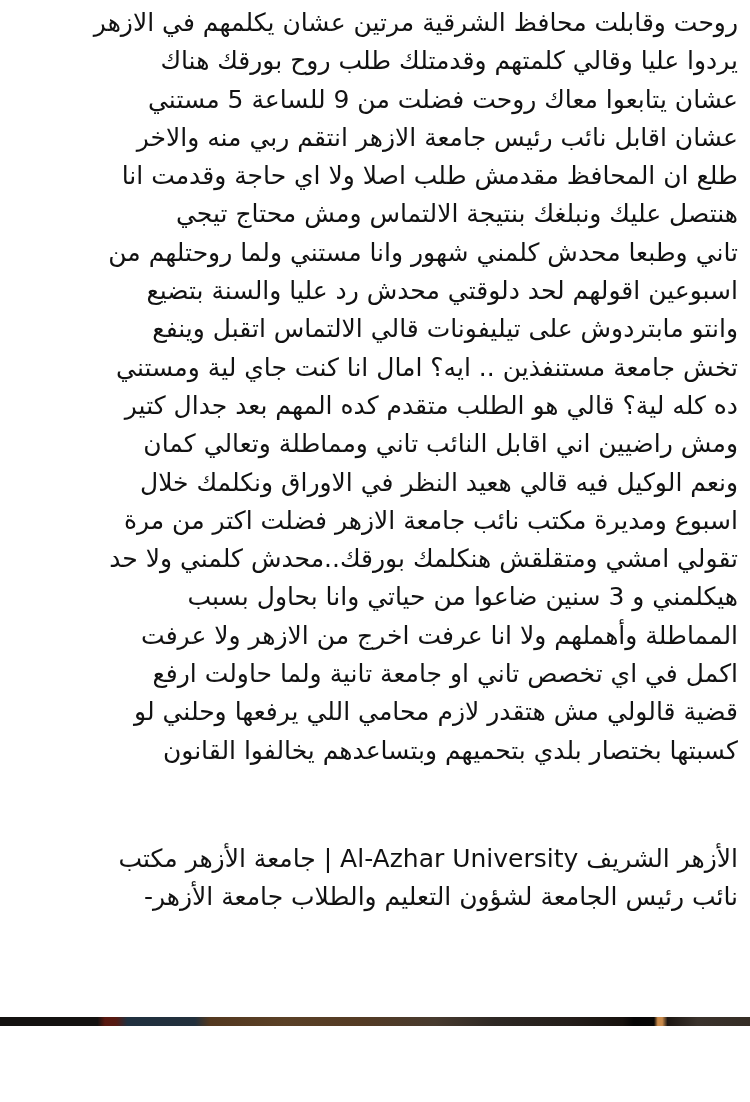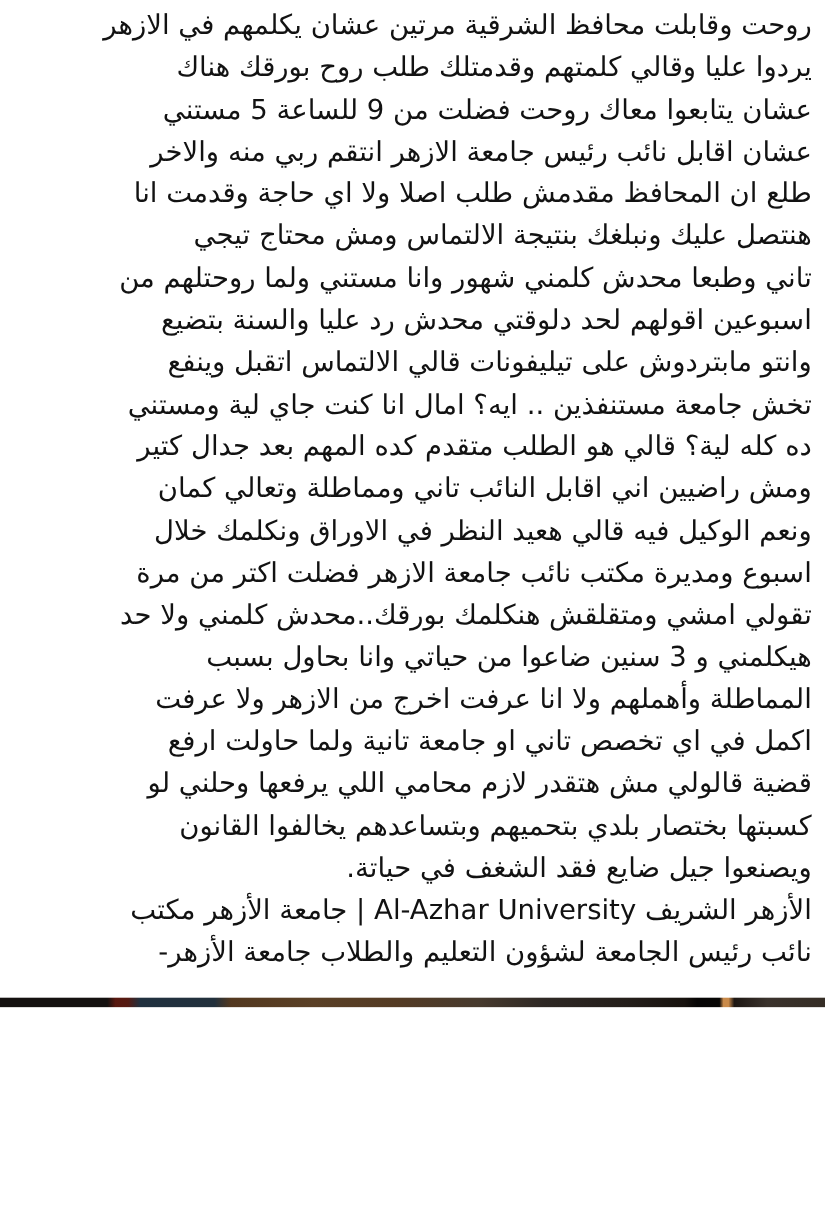--- a/index.html
+++ b/index.html
@@ -3,21 +3,21 @@
 <meta charset="utf-8">
 <style>
   html, body {
     margin: 0;
     padding: 0;
     background: #ffffff;
   }
   .screen {
     position: relative;
     width: 750px;
-    height: 916px;
+    height: 1026px;
     background: #ffffff;
     overflow: hidden;
     font-family: "DejaVu Sans", sans-serif;
     color: #121212;
   }
   .post-text {
     direction: rtl;
     text-align: right;
     padding: 4px 12px 0 8px;
     font-size: 25px;
@@ -26,20 +26,21 @@
   }
   .post-text .line,
   .attribution .line {
     white-space: nowrap;
     overflow: hidden;
   }
   .attribution {
     direction: rtl;
     text-align: right;
     padding: 0 12px 0 8px;
+    margin-top: 70px;
     font-size: 25px;
     line-height: 38.3px;
   }
   .photo-strip {
     position: absolute;
     left: 0;
     bottom: 0;
     width: 750px;
     height: 9px;
     background: linear-gradient(90deg,
@@ -84,21 +85,20 @@
     <div class="line">ده كله لية؟ قالي هو الطلب متقدم كده المهم بعد جدال كتير</div>
     <div class="line">ومش راضيين اني اقابل النائب تاني ومماطلة وتعالي كمان</div>
     <div class="line">ونعم الوكيل فيه قالي هعيد النظر في الاوراق ونكلمك خلال</div>
     <div class="line">اسبوع ومديرة مكتب نائب جامعة الازهر فضلت اكتر من مرة</div>
     <div class="line">تقولي امشي ومتقلقش هنكلمك بورقك..محدش كلمني ولا حد</div>
     <div class="line">هيكلمني و 3 سنين ضاعوا من حياتي وانا بحاول بسبب</div>
     <div class="line">المماطلة وأهملهم ولا انا عرفت اخرج من الازهر ولا عرفت</div>
     <div class="line">اكمل في اي تخصص تاني او جامعة تانية ولما حاولت ارفع</div>
     <div class="line">قضية قالولي مش هتقدر لازم محامي اللي يرفعها وحلني لو</div>
     <div class="line">كسبتها بختصار بلدي بتحميهم وبتساعدهم يخالفوا القانون</div>
-    <div class="line">ويصنعوا جيل ضايع فقد الشغف في حياتة.</div>
   </div>
 
   <div class="attribution" dir="rtl">
     <div class="line">الأزهر الشريف Al-Azhar University | جامعة الأزهر  مكتب</div>
     <div class="line">نائب رئيس الجامعة لشؤون التعليم والطلاب جامعة الأزهر-</div>
   </div>
 
   <div class="photo-strip"></div>
 
 </main>

